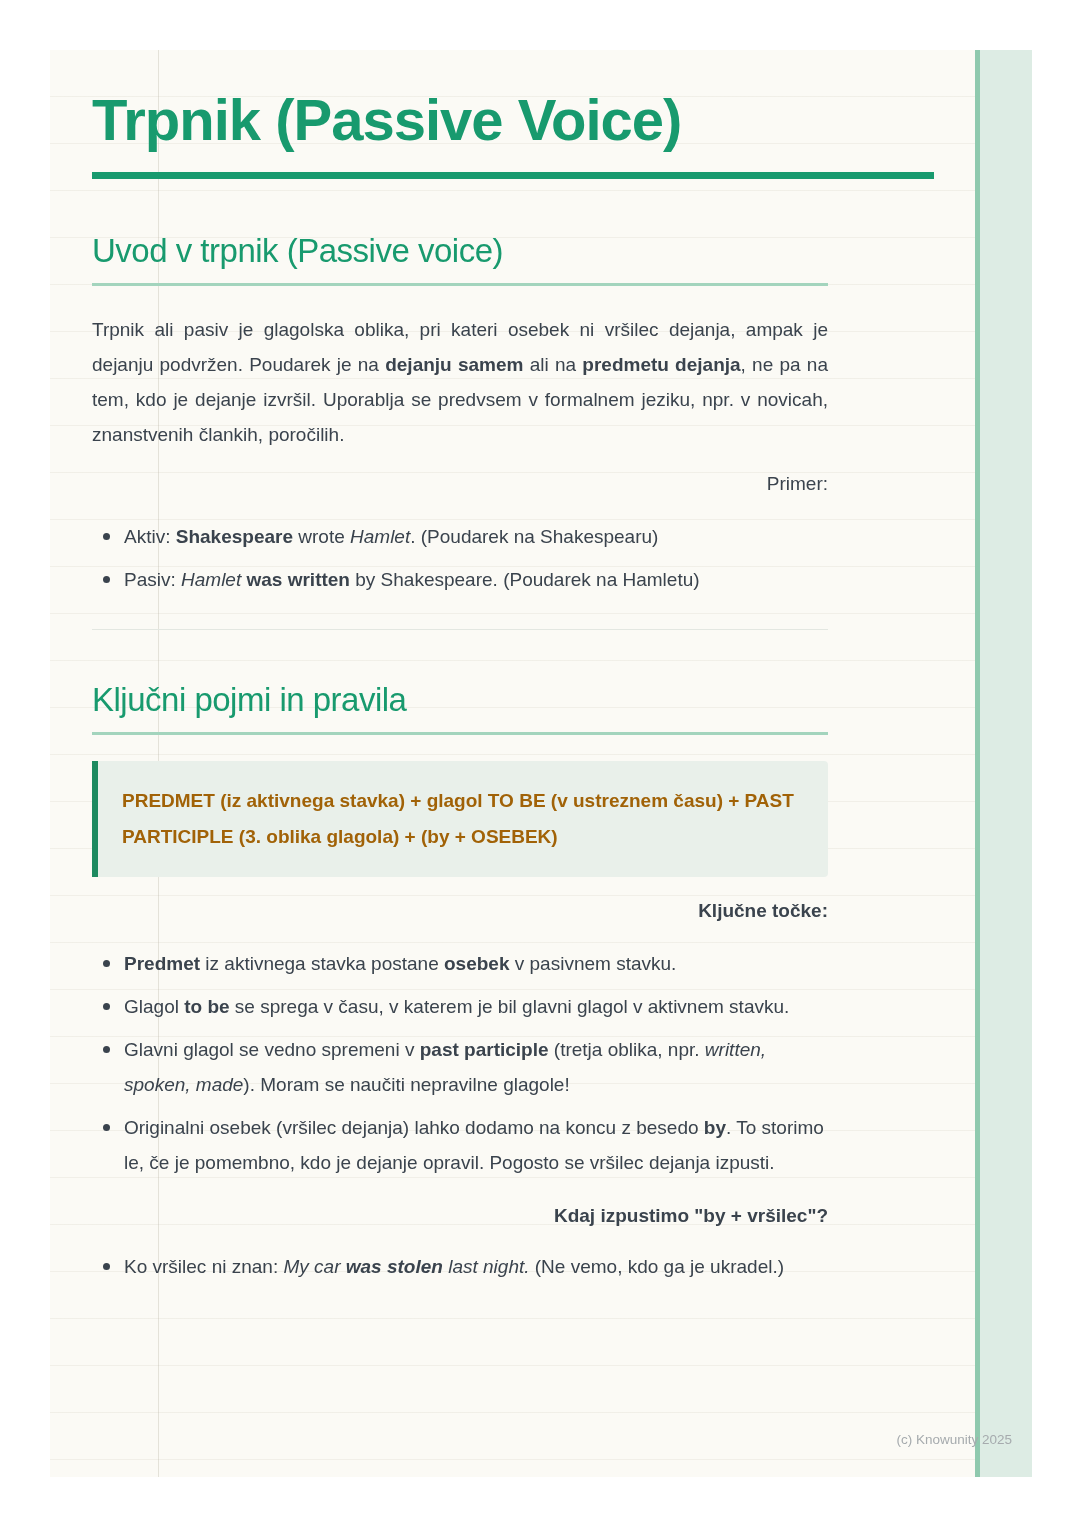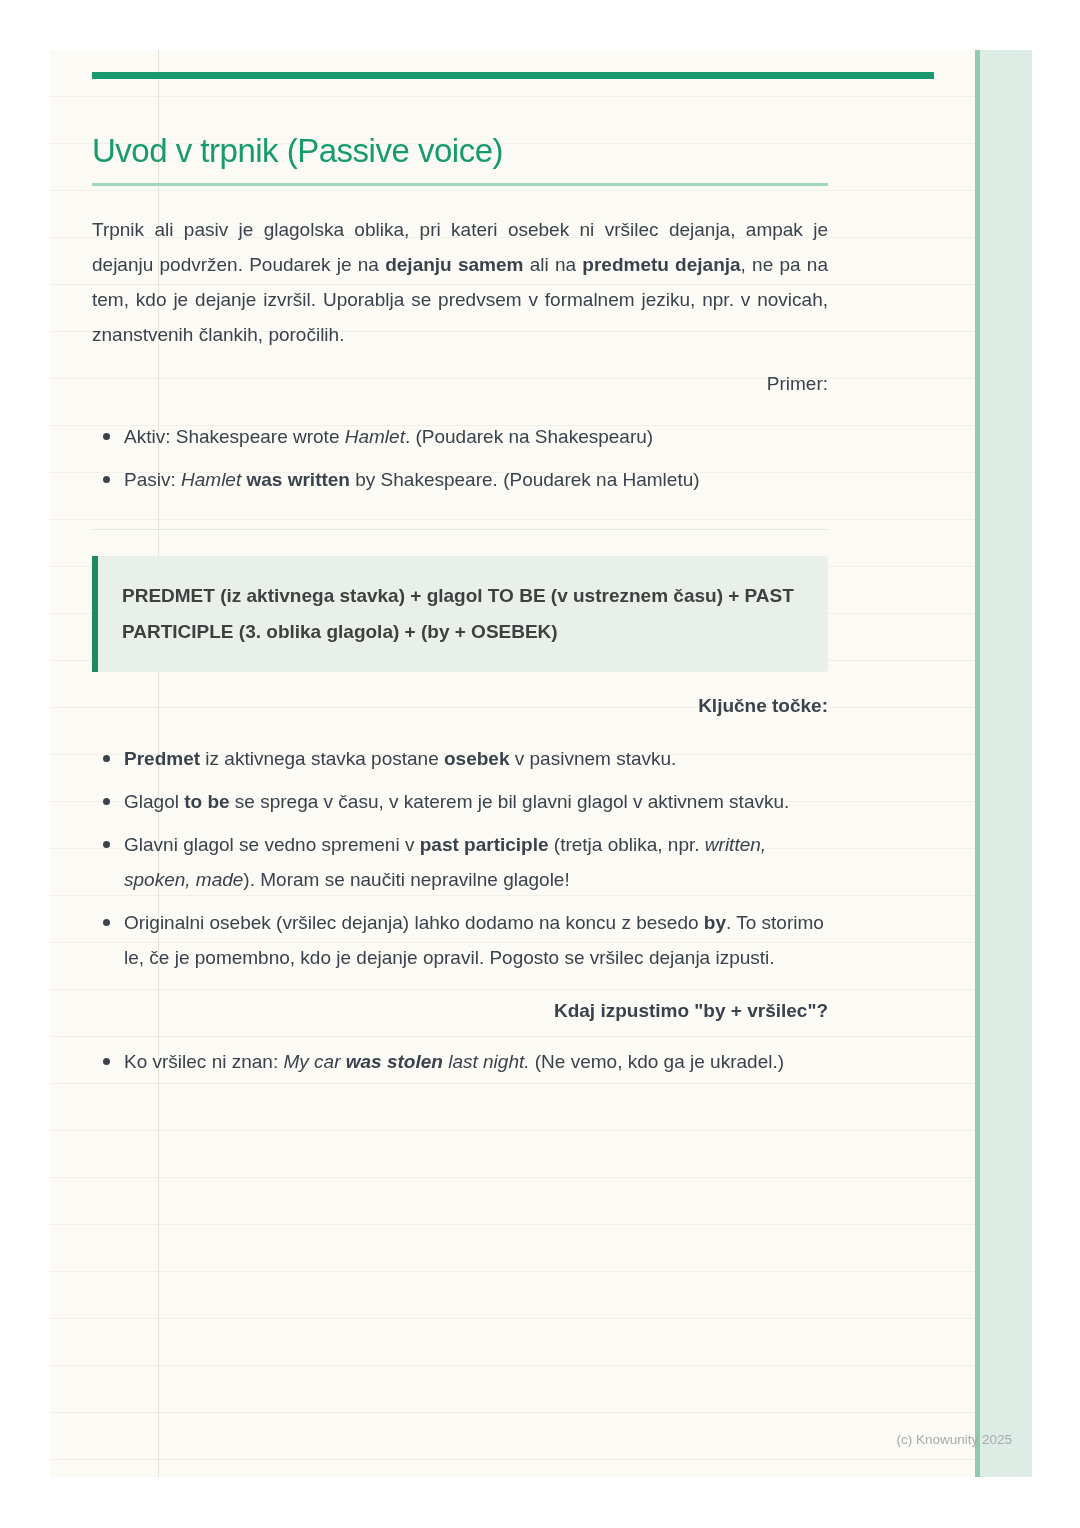--- a/index.html
+++ b/index.html
@@ -123,51 +123,53 @@
     border-radius: 0 4px 4px 0;
     padding: 22px 24px;
     box-sizing: border-box;
     width: 736px;
   }
   .callout p {
     margin: 0;
     font-size: 19px;
     line-height: 36px;
     font-weight: 700;
-    color: #404040;
+    color: #a16207;
   }
   .footer {
     position: absolute;
     right: 20px;
     bottom: 30px;
     font-size: 13.5px;
     color: #a6abae;
     z-index: 5;
   }
 </style>
 </head>
 <body>
 
 <div class="page">
   <div class="margin-line"></div>
   <div class="accent-panel"></div>
 
   <div class="content">
+    <h1>Trpnik (Passive Voice)</h1>
     <div class="title-rule"></div>
 
     <h2>Uvod v trpnik (Passive voice)</h2>
     <p class="body intro"><span>Trpnik ali pasiv je glagolska oblika, pri kateri osebek ni vršilec dejanja, ampak je dejanju podvržen. Poudarek je na </span><span style="font-weight: 700;">dejanju samem</span><span> ali na </span><span style="font-weight: 700;">predmetu dejanja</span><span>, ne pa na tem, kdo je dejanje izvršil. Uporablja se predvsem v formalnem jeziku, npr. v novicah, znanstvenih člankih, poročilih.</span></p>
     <p class="body label">Primer:</p>
     <ul>
-      <li><span>Aktiv: </span><span style="font-weight: 400;">Shakespeare</span><span> wrote </span><span style="font-style: italic;">Hamlet</span><span>. (Poudarek na Shakespearu)</span></li>
+      <li><span>Aktiv: </span><span style="font-weight: 700;">Shakespeare</span><span> wrote </span><span style="font-style: italic;">Hamlet</span><span>. (Poudarek na Shakespearu)</span></li>
       <li><span>Pasiv: </span><span style="font-style: italic;">Hamlet</span><span> </span><span style="font-weight: 700;">was written</span><span> by Shakespeare. (Poudarek na Hamletu)</span></li>
     </ul>
 
     <div class="divider"></div>
 
+    <h2 class="second">Ključni pojmi in pravila</h2>
     <div class="callout">
       <p>PREDMET (iz aktivnega stavka) + glagol TO BE (v ustreznem času) + PAST PARTICIPLE (3. oblika glagola) + (by + OSEBEK)</p>
     </div>
     <p class="body bold-label points-label">Ključne točke:</p>
     <ul>
       <li><span style="font-weight: 700;">Predmet</span><span> iz aktivnega stavka postane </span><span style="font-weight: 700;">osebek</span><span> v pasivnem stavku.</span></li>
       <li><span>Glagol </span><span style="font-weight: 700;">to be</span><span> se sprega v času, v katerem je bil glavni glagol v aktivnem stavku.</span></li>
       <li><span>Glavni glagol se vedno spremeni v </span><span style="font-weight: 700;">past participle</span><span> (tretja oblika, npr. </span><span style="font-style: italic;">written, spoken, made</span><span>). </span><span style="">Moram se naučiti nepravilne glagole!</span></li>
       <li><span>Originalni osebek (vršilec dejanja) lahko dodamo na koncu z besedo </span><span style="font-weight: 700;">by</span><span>. To storimo le, če je pomembno, kdo je dejanje opravil. Pogosto se vršilec dejanja izpusti.</span></li>
     </ul>

